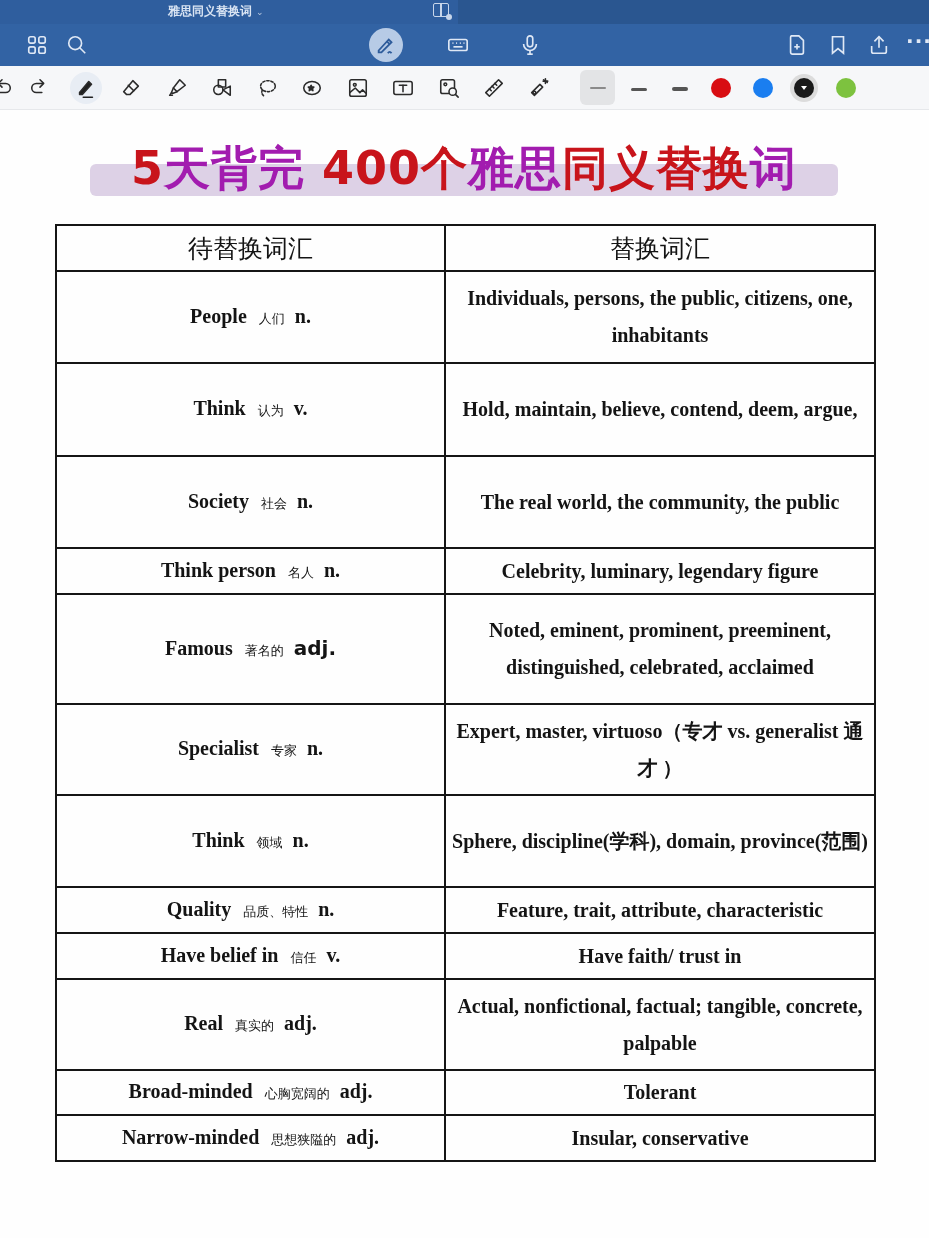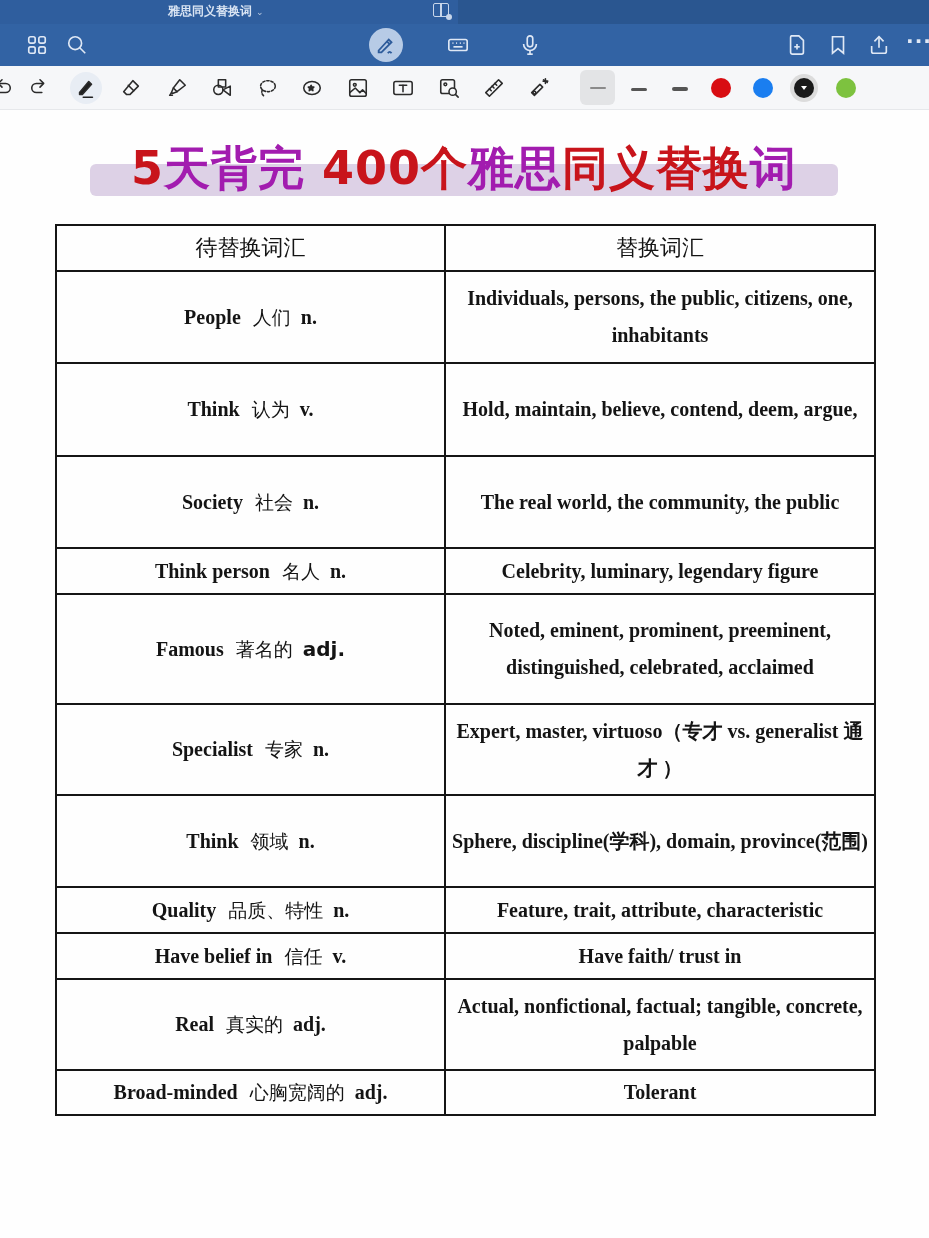--- a/index.html
+++ b/index.html
@@ -99,30 +99,30 @@
       position: absolute; left: 55px; top: 224px; width: 821px;
       border-collapse: collapse;
       font-family: "Liberation Serif", "DejaVu Serif", serif;
     }
     table.vocab td, table.vocab th {
       border: 2px solid #151515;
       text-align: center; vertical-align: middle;
       color: #141414;
     }
     table.vocab th {
-      font-weight: normal; font-size: 22px; height: 46px;
+      font-weight: normal; font-size: 25px; height: 46px;
       font-family: "DejaVu Serif", serif;
     }
     table.vocab td {
       font-weight: bold; font-size: 20px; line-height: 37px; padding: 0 4px;
     }
     table.vocab td.left { width: 390px; }
     table.vocab td.right { width: 431px; }
     .pos { margin-left: 10px; }
-    .zh { margin-left: 12px; font-weight: normal; font-family: "DejaVu Serif", serif; font-size: 19px; }
+    .zh { margin-left: 12px; font-weight: normal; font-family: "DejaVu Serif", serif; font-size: 13px; }
   </style>
 </head>
 <body>
 
 <div class="titlebar">
   <div class="title">
     <span>雅思同义替换词</span>
     <span class="chev">⌄</span>
   </div>
   <div class="split-icon"></div>
@@ -355,14 +355,18 @@
         <td class="right">Have faith/ trust in</td>
       </tr>
       <tr style="height: 91px;">
         <td class="left"><span>Real</span><span class="zh">真实的</span><span class="pos">adj.</span></td>
         <td class="right">Actual, nonfictional, factual; tangible, concrete, palpable</td>
       </tr>
       <tr style="height: 45px;">
         <td class="left"><span>Broad-minded</span><span class="zh">心胸宽阔的</span><span class="pos">adj.</span></td>
         <td class="right">Tolerant</td>
       </tr>
+      <tr style="height: 46px;">
+        <td class="left"><span>Narrow-minded</span><span class="zh">思想狭隘的</span><span class="pos">adj.</span></td>
+        <td class="right">Insular, conservative</td>
+      </tr>
     </tbody>
 </table>
 
 </body></html>

